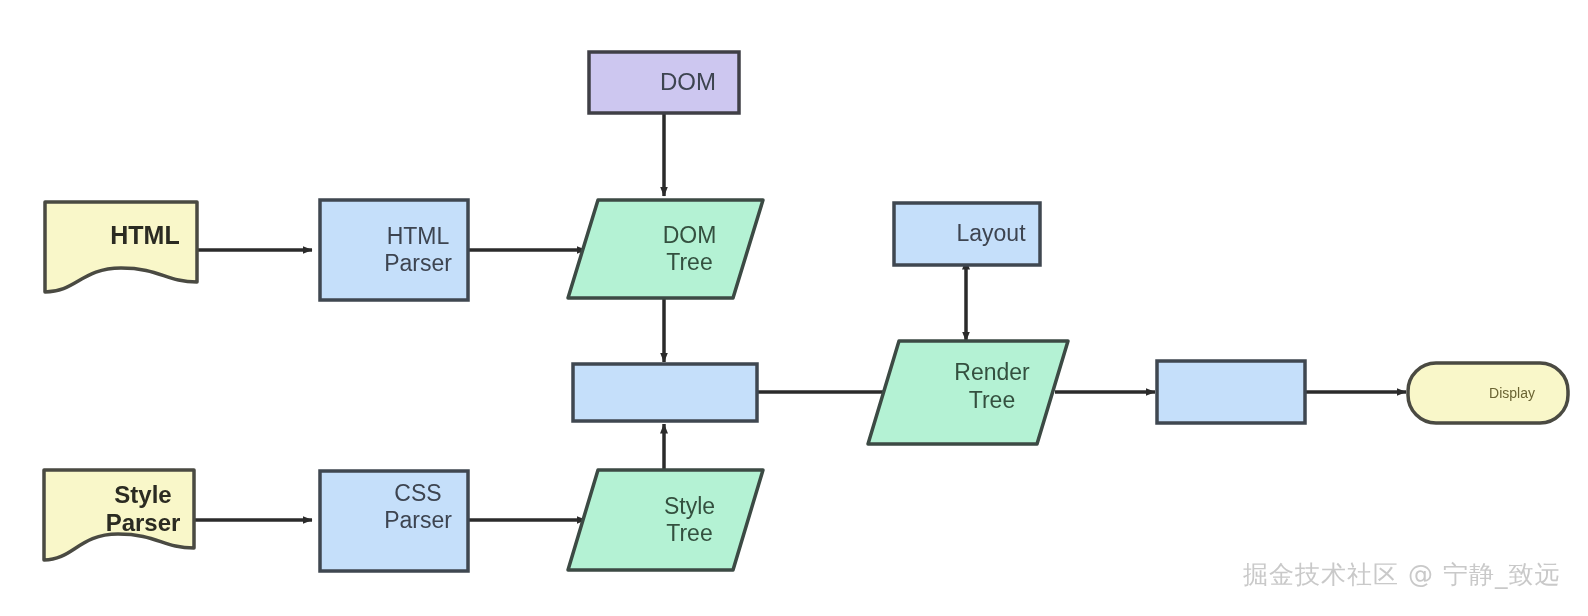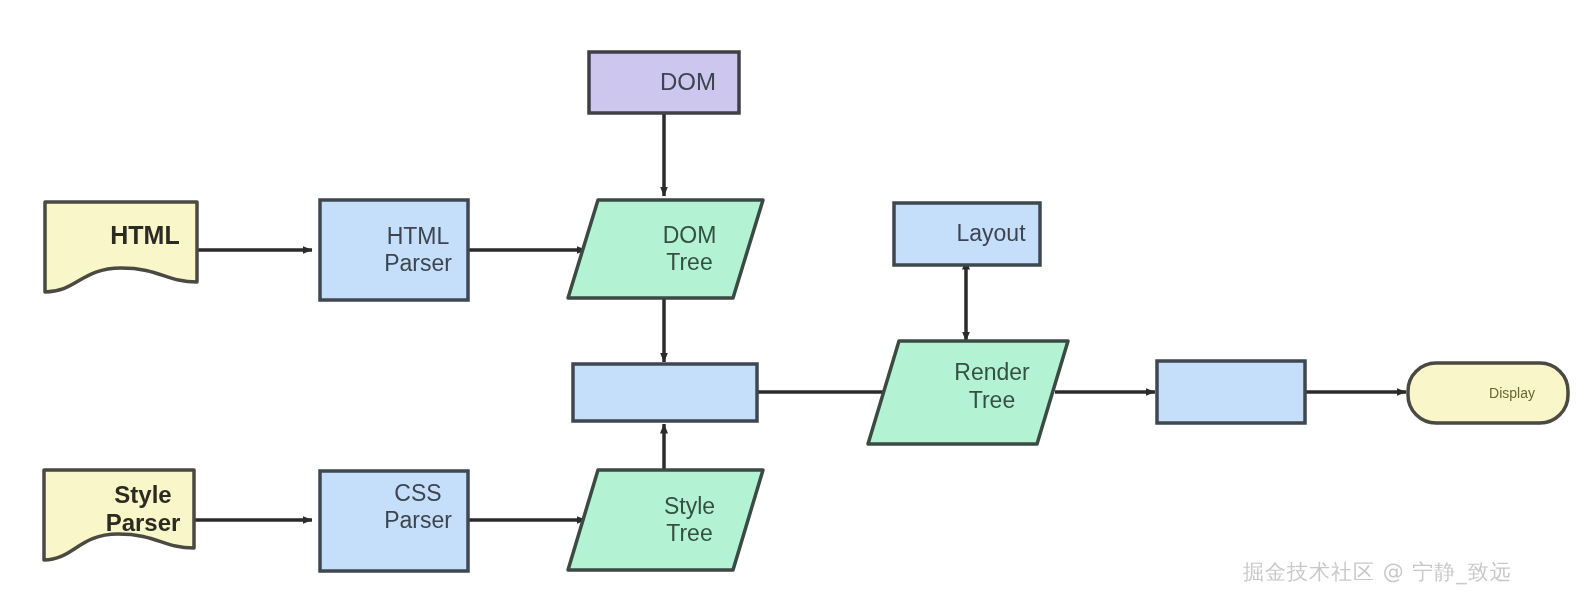--- a/index.html
+++ b/index.html
@@ -43,21 +43,21 @@
   .lbl-olive  { color: #6b6433; }
   .fs-23 { font-size: 23px; }
   .fs-24 { font-size: 24px; }
   .fs-25 { font-size: 25px; }
   .fs-18 { font-size: 14px; }
 
   #watermark {
     position: absolute;
     left: 1243px;
     top: 558px;
-    font-size: 21px;
+    font-size: 25px;
     color: #c9c9c9;
     letter-spacing: 1px;
     white-space: nowrap;
     font-family: "DejaVu Sans", "Liberation Sans", sans-serif;
   }
 </style>
 </head>
 <body>
 
 <div id="canvas">

